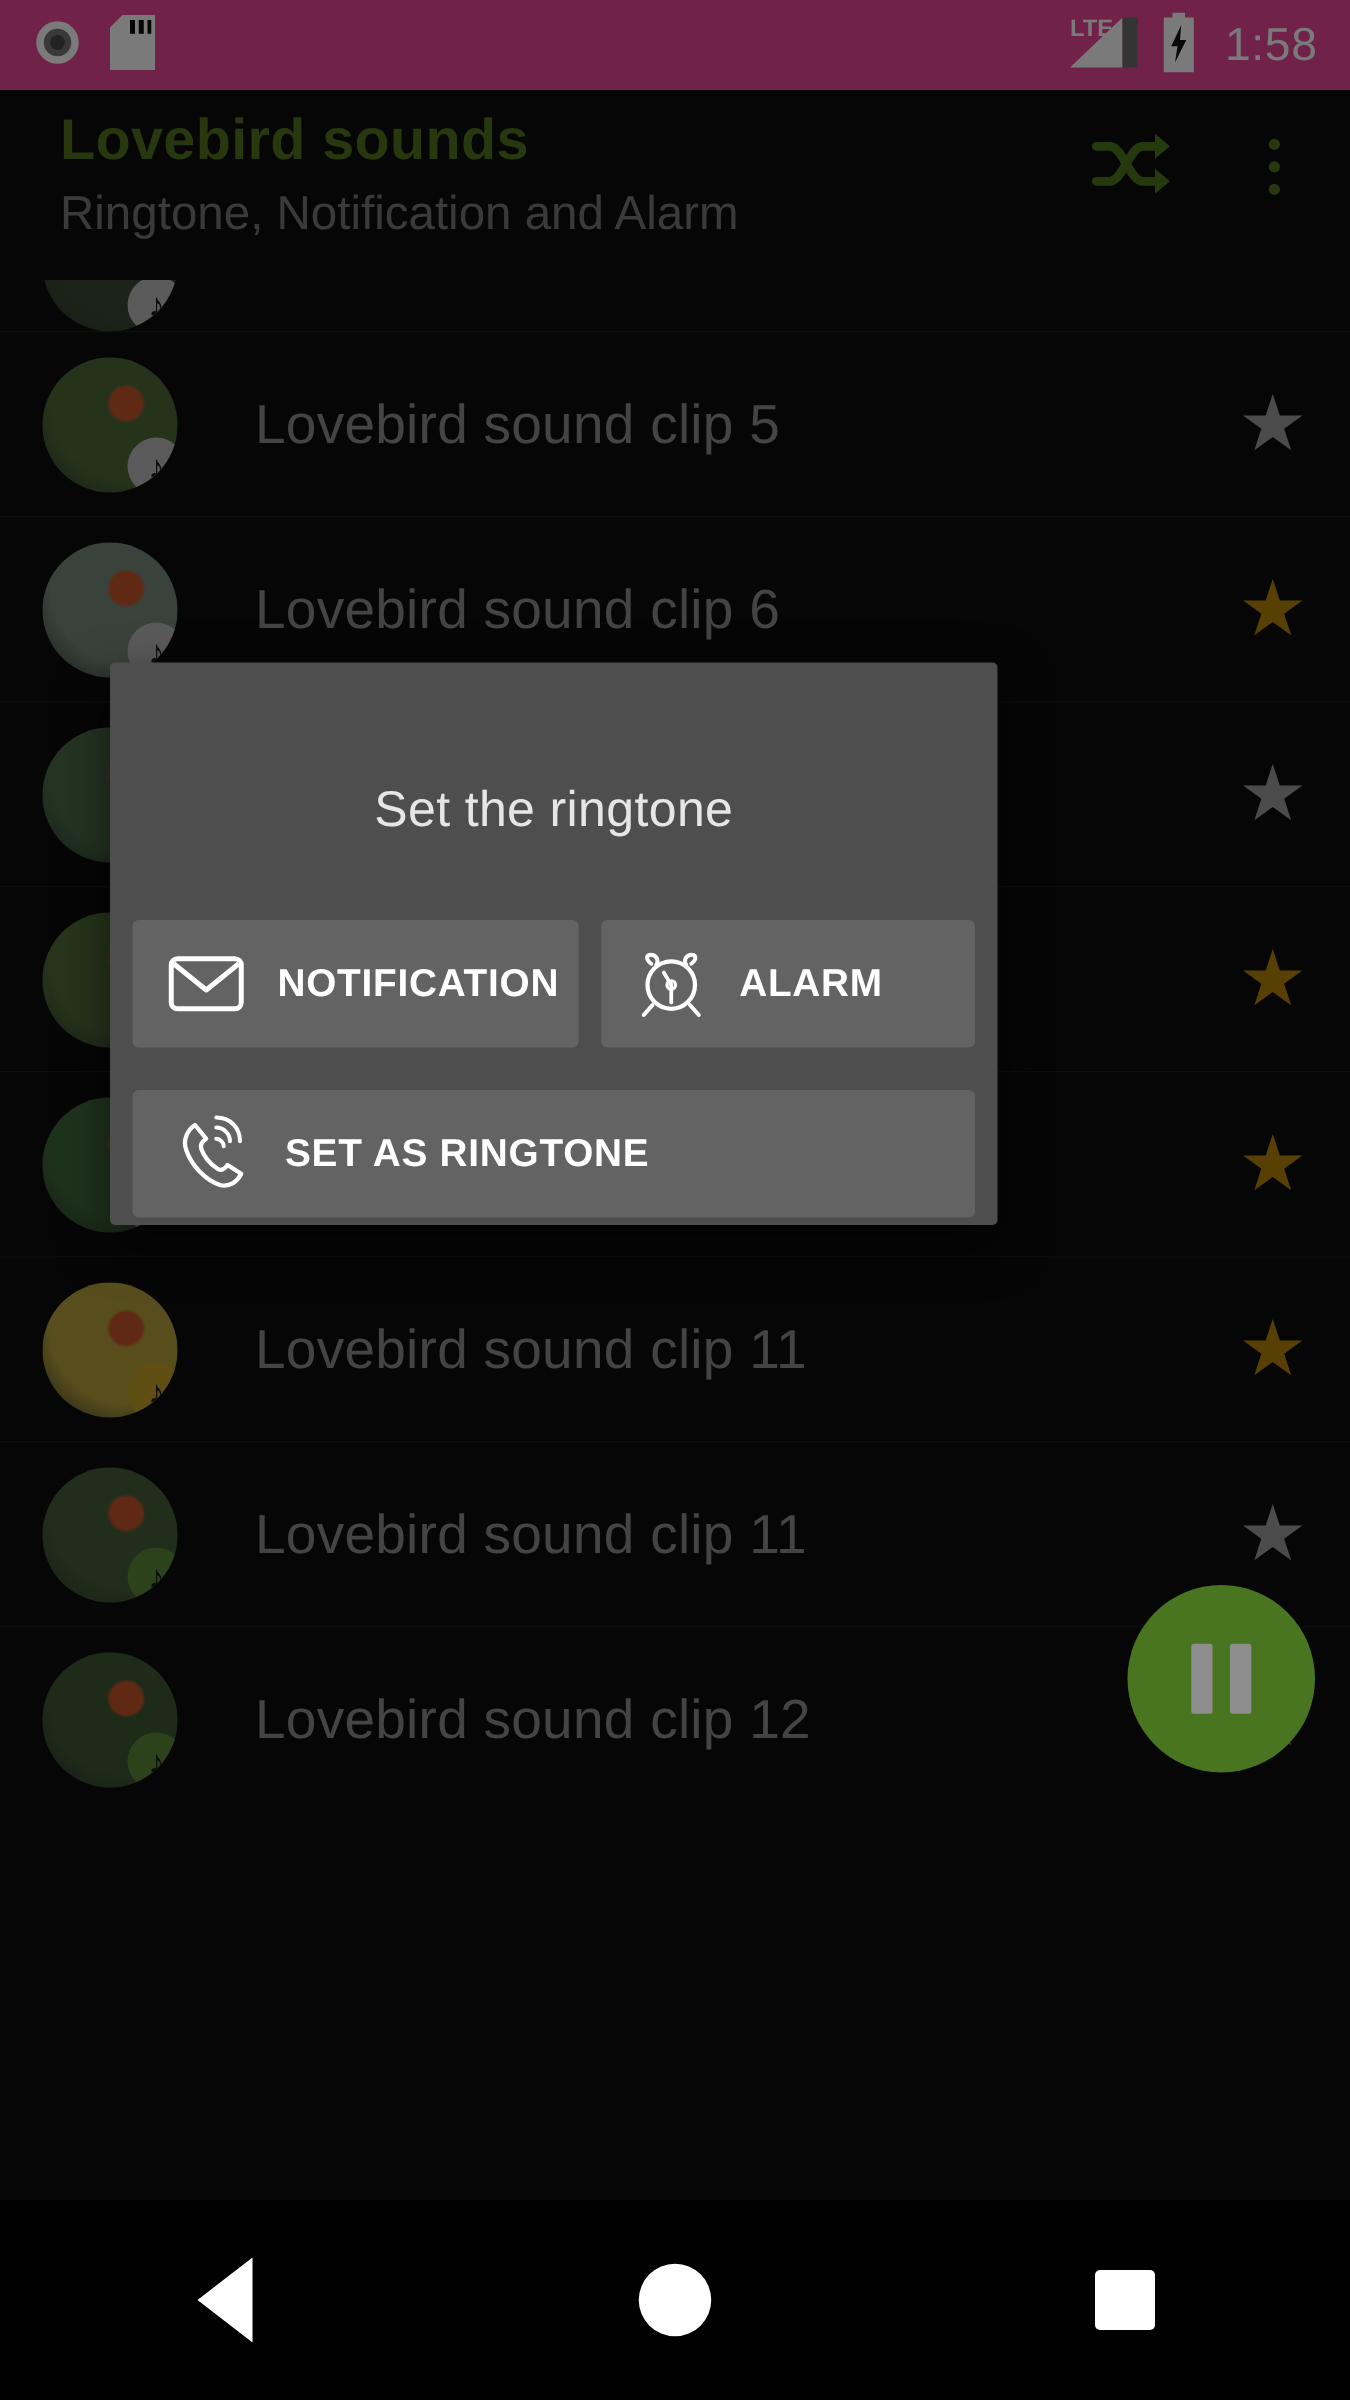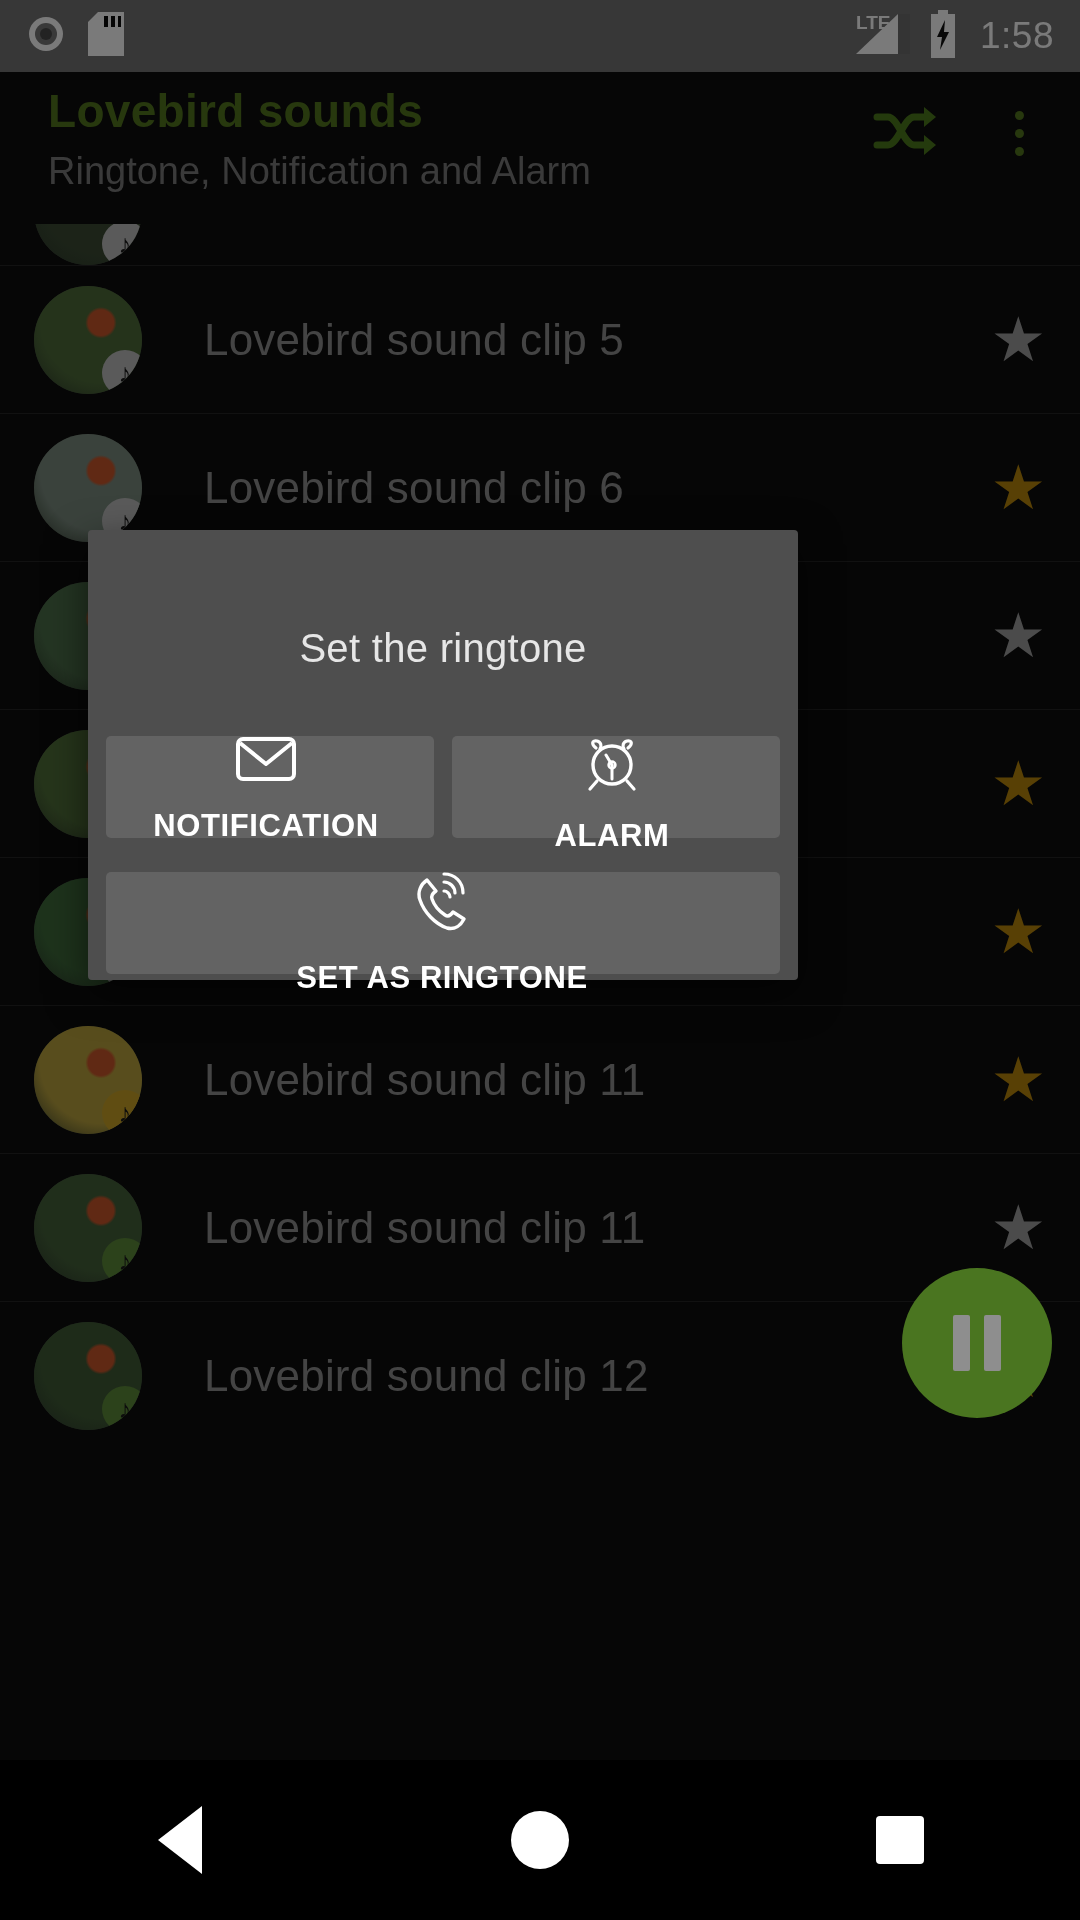--- a/index.html
+++ b/index.html
@@ -7,21 +7,21 @@
     width:1080px; height:1920px;
     background:#000;
     font-family:"Liberation Sans", sans-serif;
     overflow:hidden;
   }
   #screen{ position:relative; width:1080px; height:1920px; background:#0d0d0d; overflow:hidden; }
 
   
   .statusbar{
     position:absolute; top:0; left:0; width:1080px; height:72px;
-    background:#737373; display:flex; align-items:center; padding:0 26px;
+    background:#ec4899; display:flex; align-items:center; padding:0 26px;
   }
   .sb-left{ display:flex; align-items:center; gap:22px; }
   .sb-right{ margin-left:auto; display:flex; align-items:center; gap:14px; }
   .clock{ color:#fff; font-size:37px; letter-spacing:0.5px; margin-left:8px; }
 
   
   .toolbar{
     position:absolute; top:72px; left:0; width:1080px; height:152px;
     background:#0d0d0d;
   }
@@ -73,22 +73,21 @@
     width:100%; text-align:center; color:#e6e6e6; font-size:40px;
     padding-top:96px; letter-spacing:0.3px;
   }
   .dlg-row{ position:absolute; left:18px; right:18px; display:flex; gap:18px; }
   .dlg-row.r1{ top:206px; }
   .dlg-row.r2{ top:342px; }
   .dbtn{
     background:#636363; border-radius:5px; height:102px;
     display:flex; align-items:center; justify-content:center; gap:26px;
     color:#fff; font-size:31px; font-weight:bold; letter-spacing:0.6px;
-    padding:0 36px;
-    flex-direction:column;
+    padding:0 16px;
   }
   .dbtn.notif{ flex:1 1 0; justify-content:flex-start; padding-left:28px; }
   .dbtn.alarm{ flex:1 1 0; justify-content:flex-start; padding-left:28px; }
   .dbtn.cancel{ flex:0 0 188px; }
   .dbtn.ring{ flex:1 1 0; justify-content:flex-start; padding-left:34px; }
   .dbtn .ic{ flex:0 0 auto; display:flex; align-items:center; }
 
   
   .fab{
     position:absolute; right:28px; top:1268px; width:150px; height:150px;

